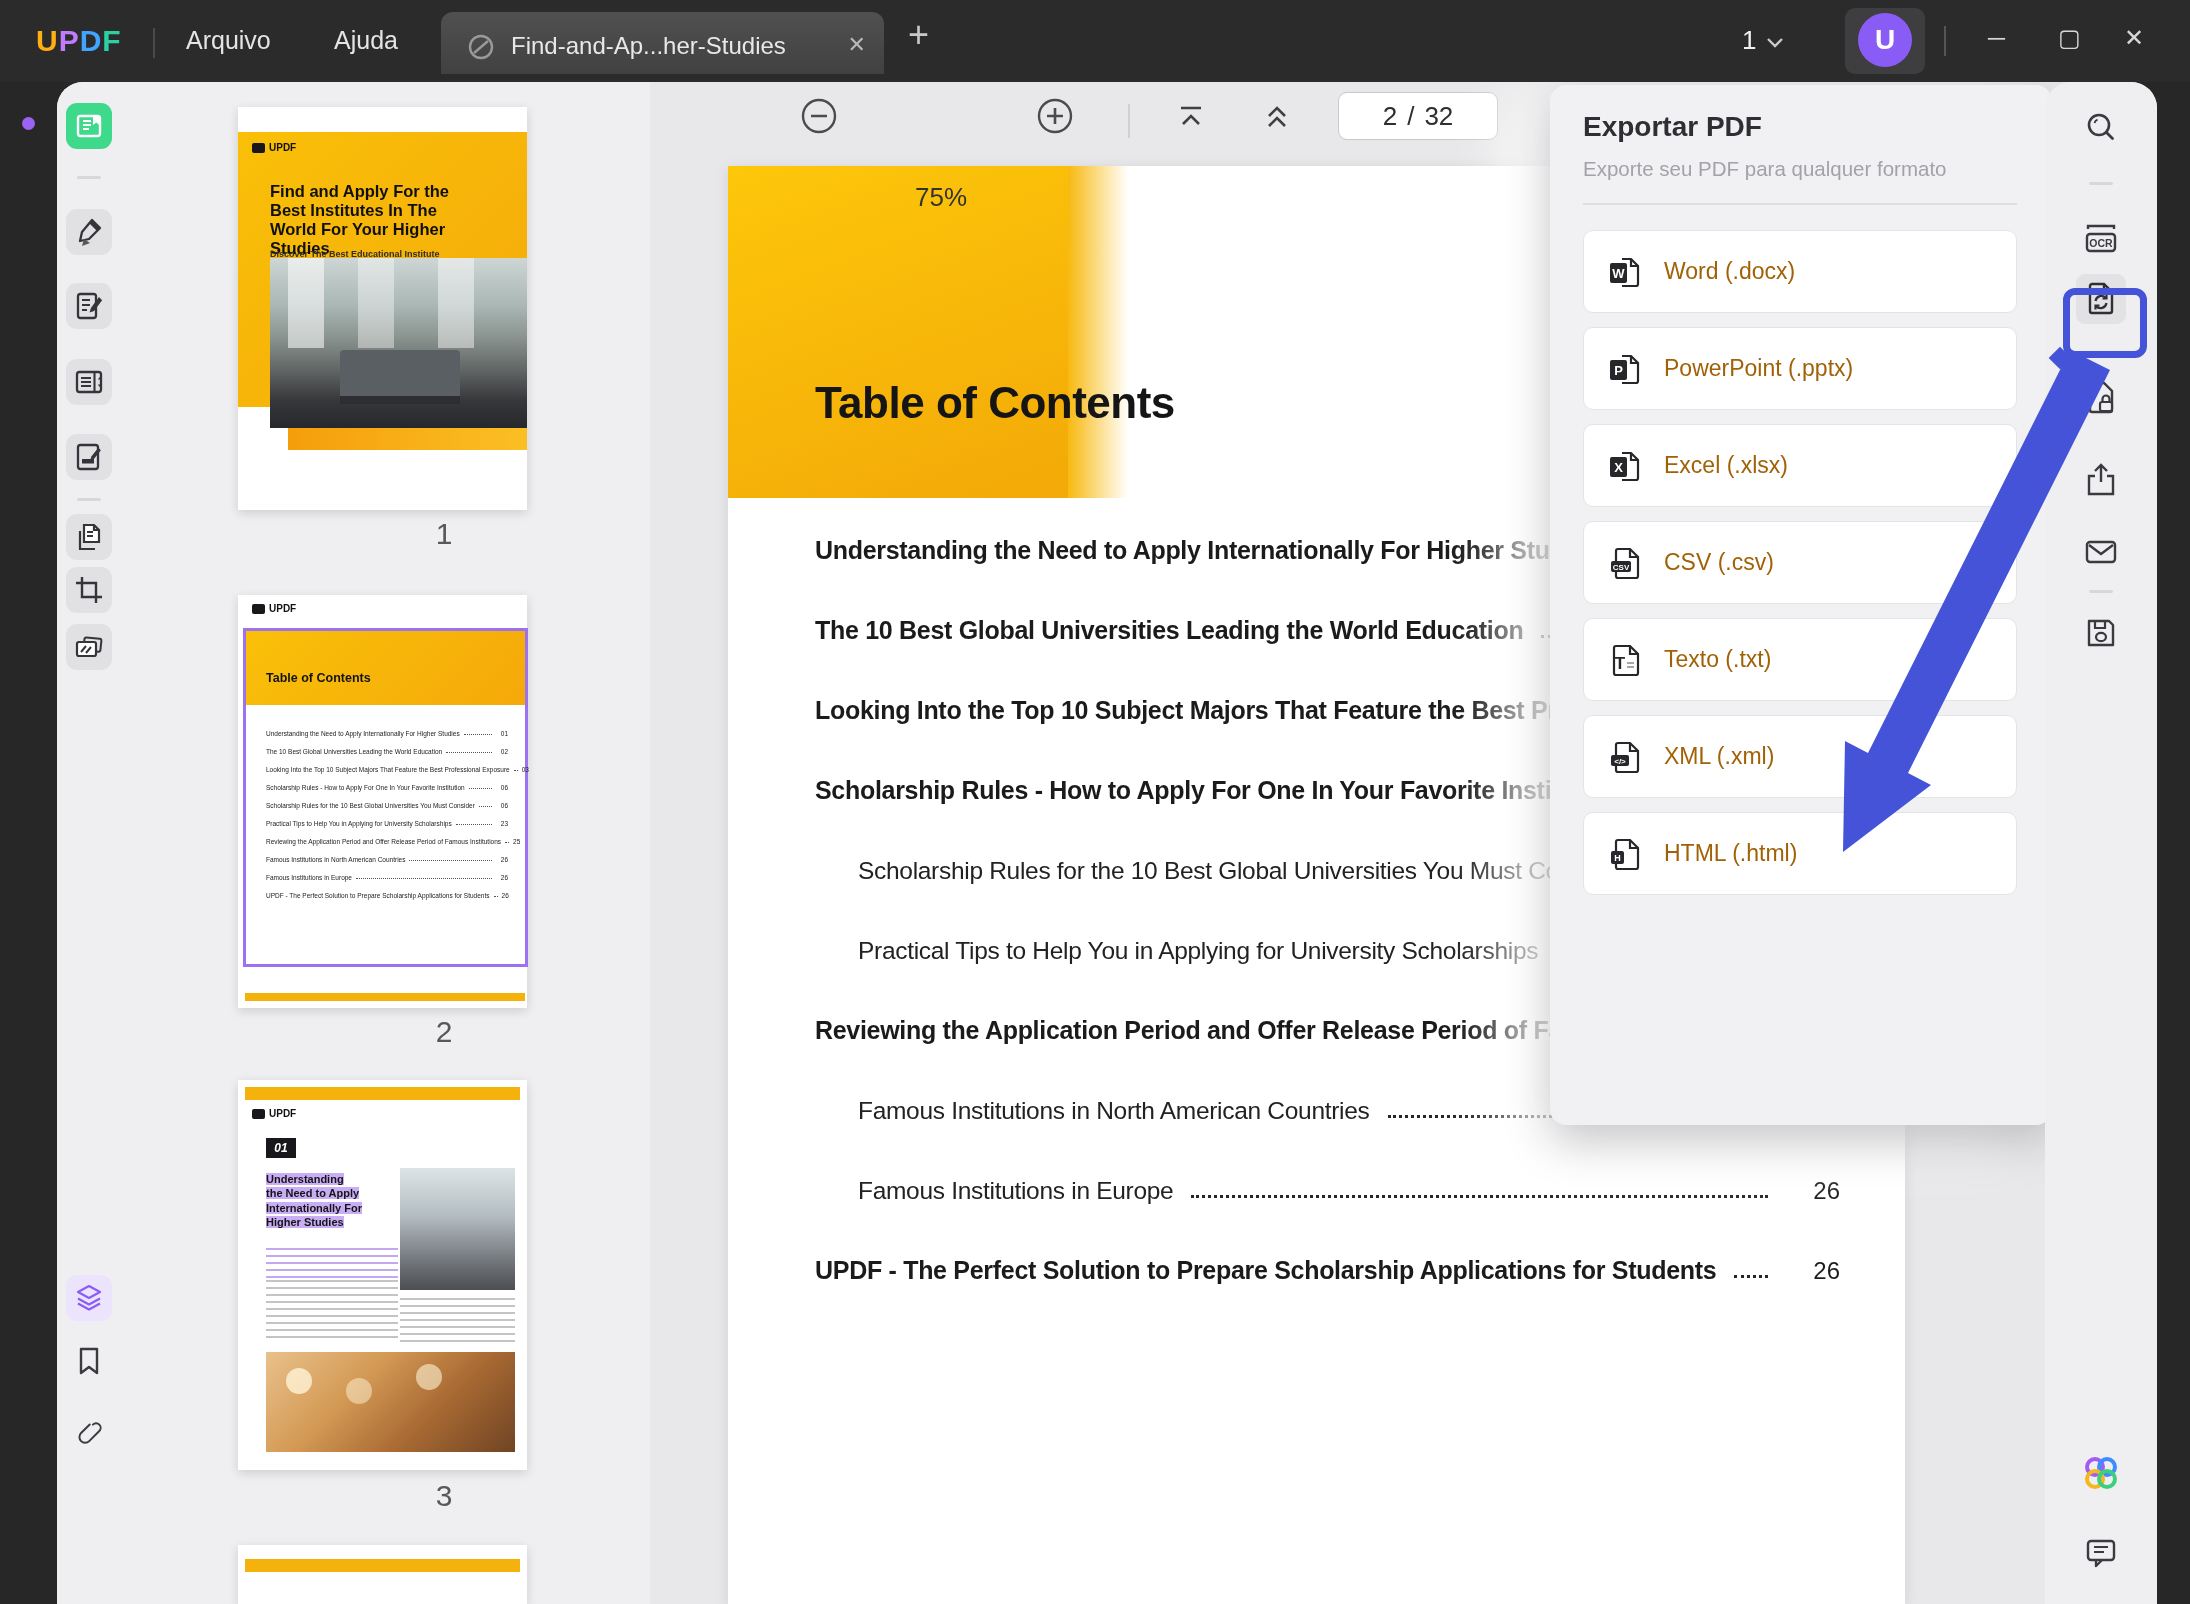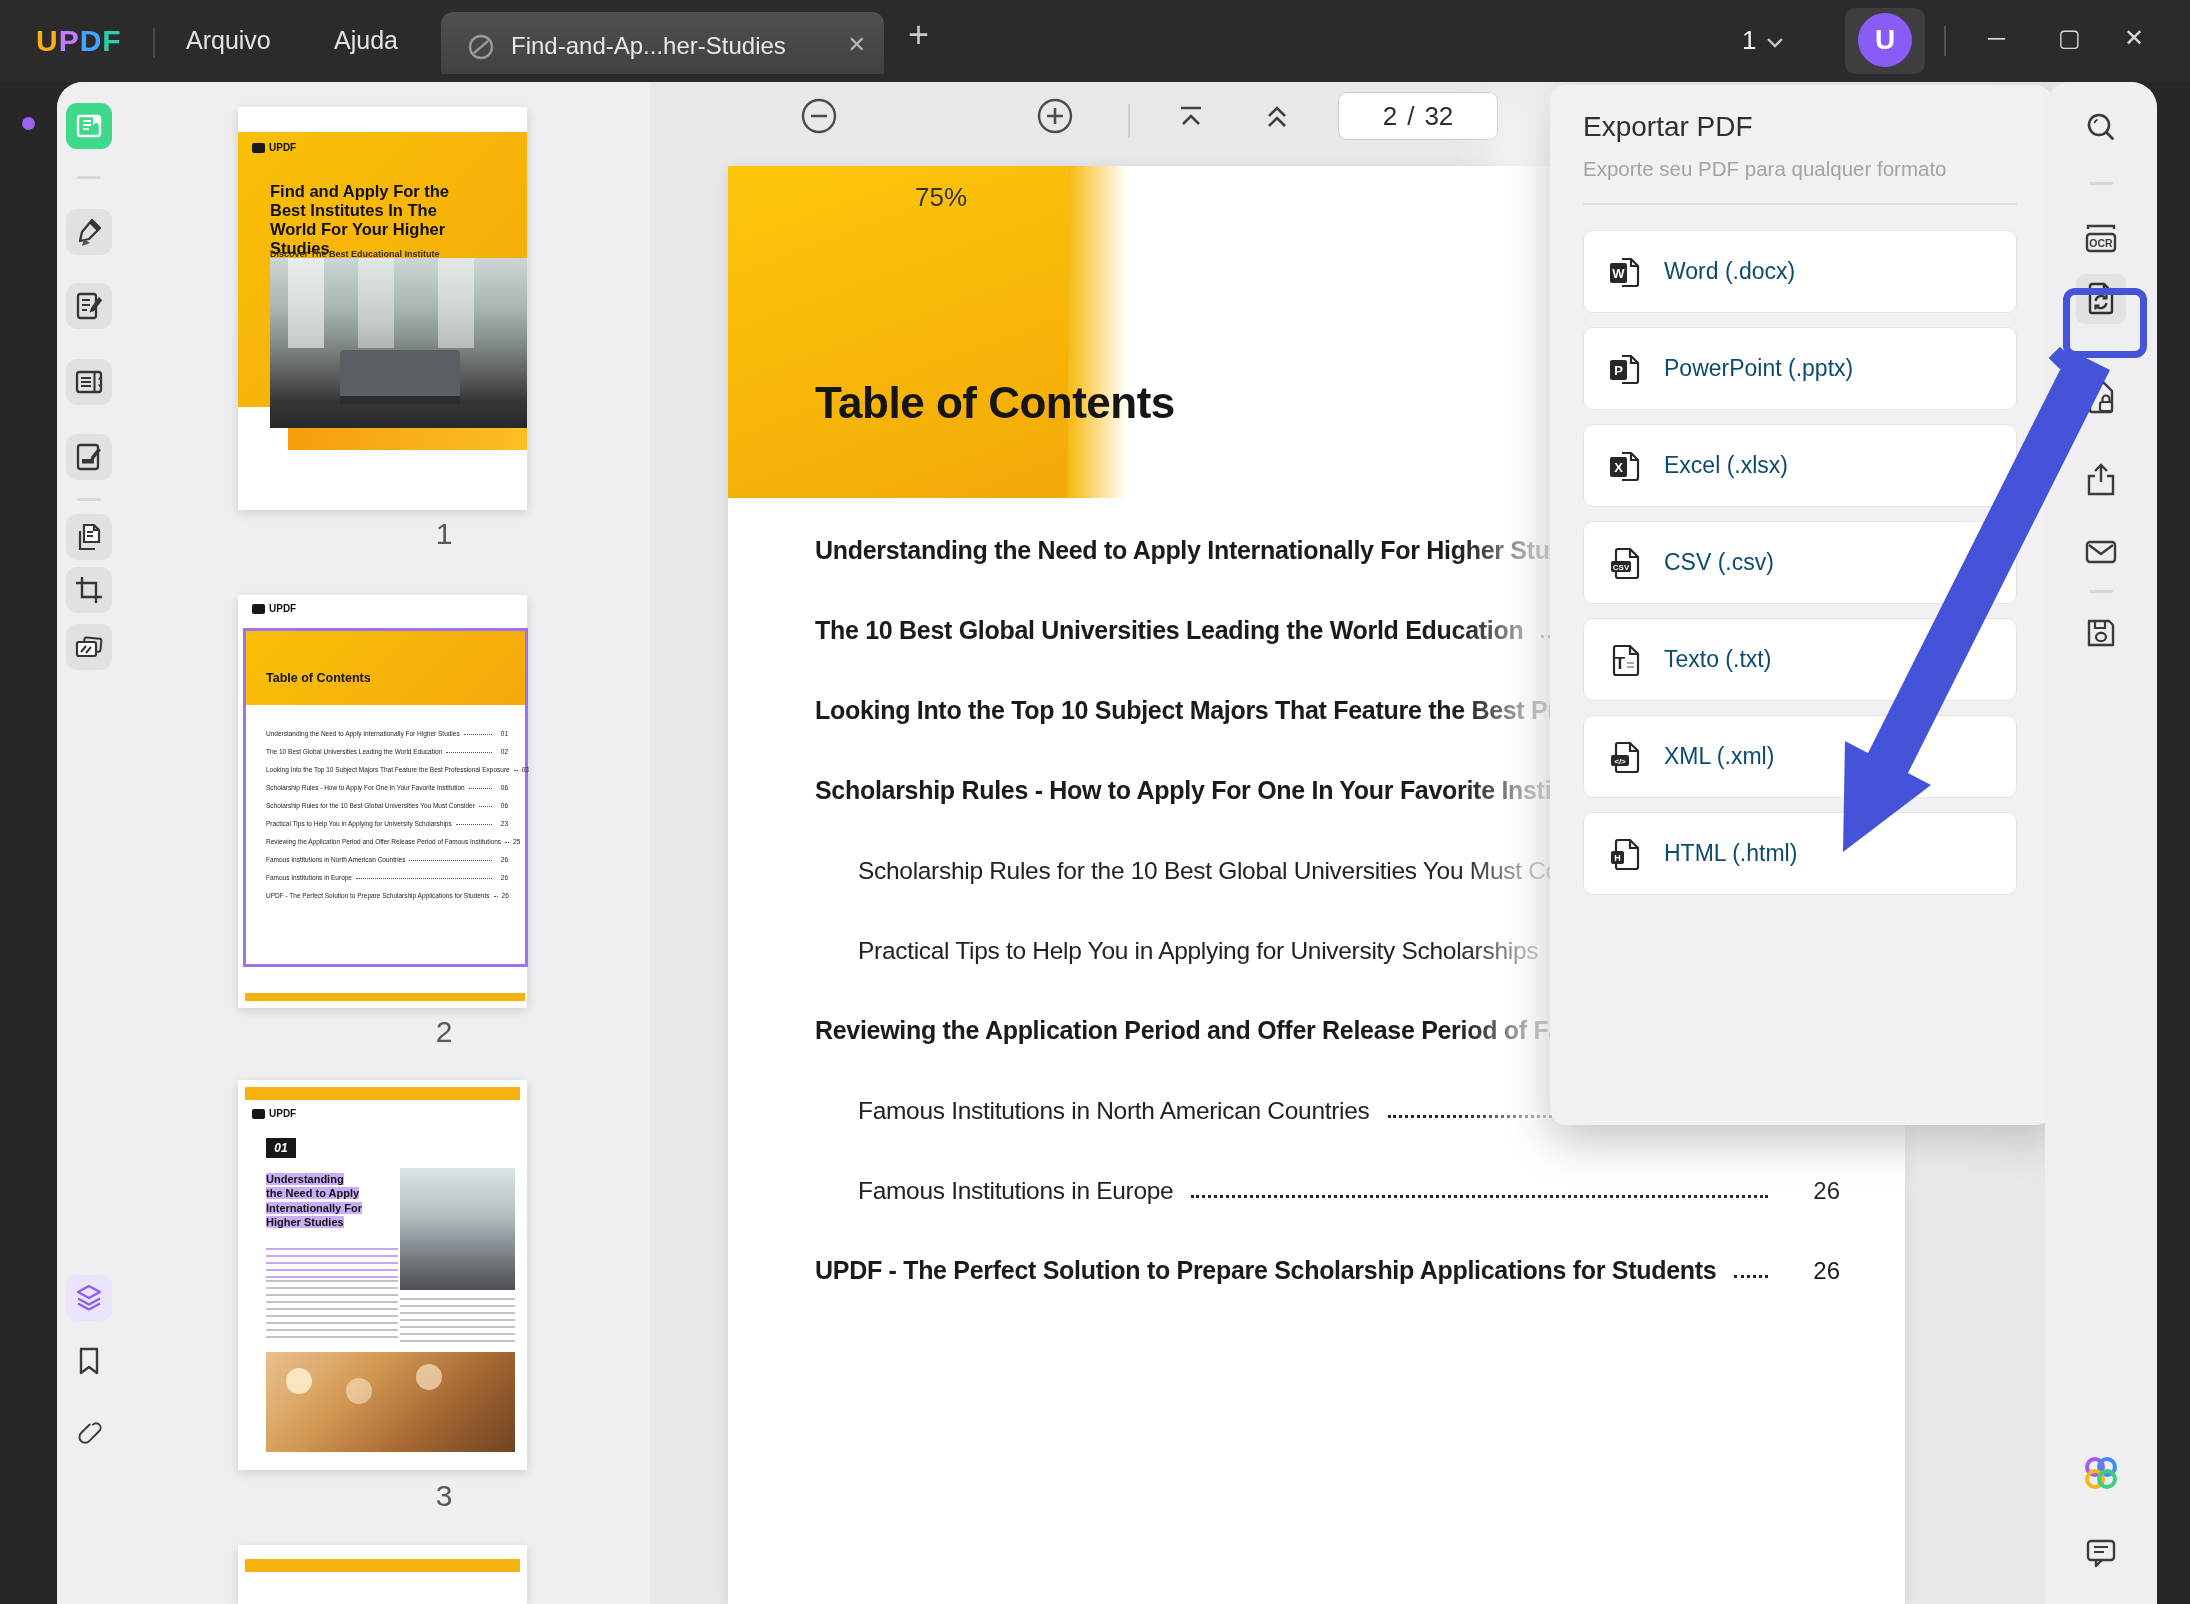--- a/index.html
+++ b/index.html
@@ -85,27 +85,27 @@
   .toc-row{display:flex;align-items:flex-end;height:34px;margin-bottom:46px;padding-left:87px;white-space:nowrap;overflow:hidden;}
   .toc-row[data-level="2"]{padding-left:130px;}
   .toc-row .toc-text{font-size:25px;font-weight:700;color:#1b1b1b;letter-spacing:-0.3px;}
   .toc-row[data-level="2"] .toc-text{font-weight:400;font-size:24.5px;color:#222;}
   .toc-dots{flex:1;border-bottom:3.2px dotted #26262a;margin:0 16px 7px 18px;min-width:0;}
   .toc-num{width:56px;text-align:right;font-size:24px;color:#1d1d1d;flex:none;}
 
   
   .export-panel{position:absolute;left:1493px;top:3px;width:502px;height:1040px;background:#f1f1f4;border-radius:16px;
     box-shadow:0 16px 45px rgba(25,25,35,.25), -35px 15px 55px 10px rgba(255,255,255,.85);}
-  .ep-title{position:absolute;left:33px;top:26px;font-size:28px;font-weight:400;color:#2e2e33;}
+  .ep-title{position:absolute;left:33px;top:26px;font-size:28px;font-weight:700;color:#2e2e33;}
   .ep-sub{position:absolute;left:33px;top:72px;font-size:20.5px;color:#a2a2a8;}
   .ep-div{position:absolute;left:33px;top:118px;width:434px;height:2px;background:#dededf;}
   .ep-list{position:absolute;left:33px;top:145px;width:434px;display:flex;flex-direction:column;gap:14px;}
   .ep-card{height:83px;background:#fff;border:1px solid #e4e4e7;border-radius:10px;display:flex;align-items:center;padding-left:24px;}
   .ep-card .ep-ic{width:34px;height:34px;flex:none;}
-  .ep-card .ep-label{margin-left:22px;font-size:23px;color:#0c4a6e;}
+  .ep-card .ep-label{margin-left:22px;font-size:23px;color:#a16207;}
 
   
   .right-rail{position:absolute;left:1988px;top:0;width:112px;height:1522px;background:#efeff1;border-radius:26px 0 0 0;}
   .rr-btn{position:absolute;left:33px;width:46px;height:46px;display:flex;align-items:center;justify-content:center;}
   .rr-div{position:absolute;left:44px;width:24px;height:3px;background:#d7d7da;border-radius:2px;}
   .convert-bg{position:absolute;left:31px;top:192px;width:50px;height:50px;background:#e2e2e5;border-radius:9px;display:flex;align-items:center;justify-content:center;}
 
   
   .hl-box{position:absolute;left:2063px;top:288px;width:84px;height:70px;border:7px solid #4553d8;border-radius:12px;z-index:40;}
   .hl-tail{position:absolute;left:2052px;top:350px;width:16px;height:16px;background:#4553d8;transform:rotate(45deg);z-index:39;}

